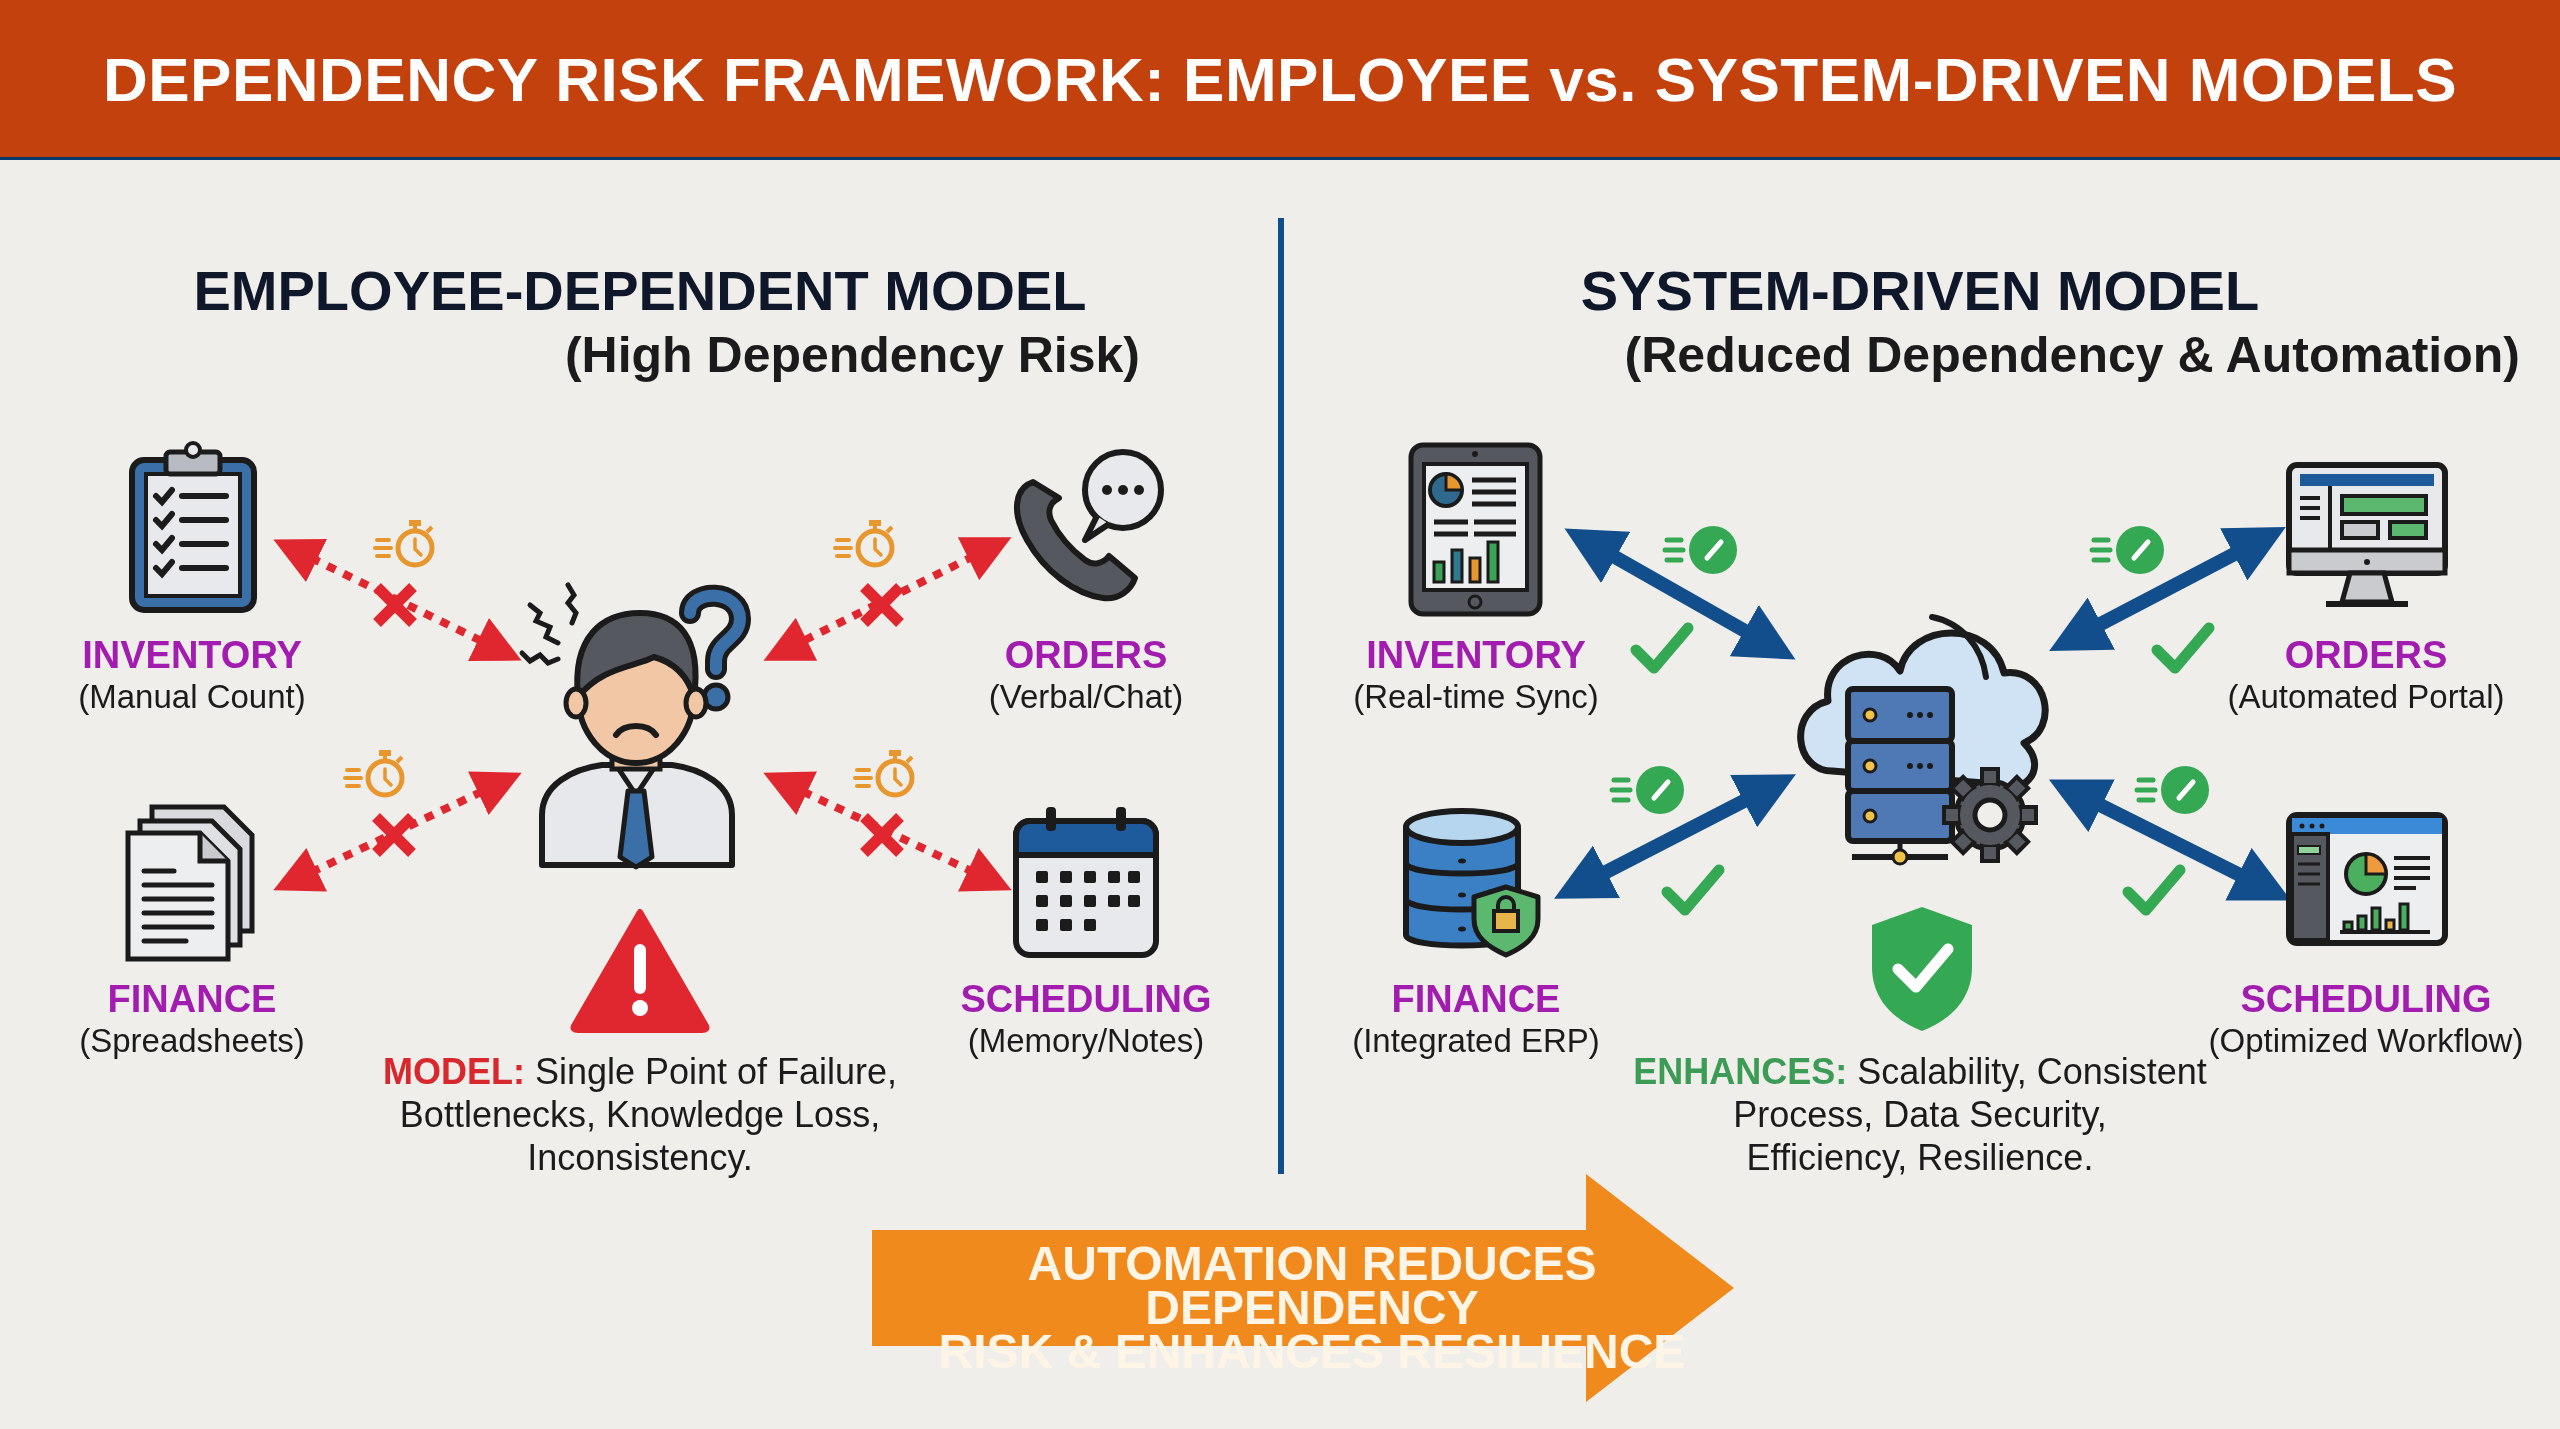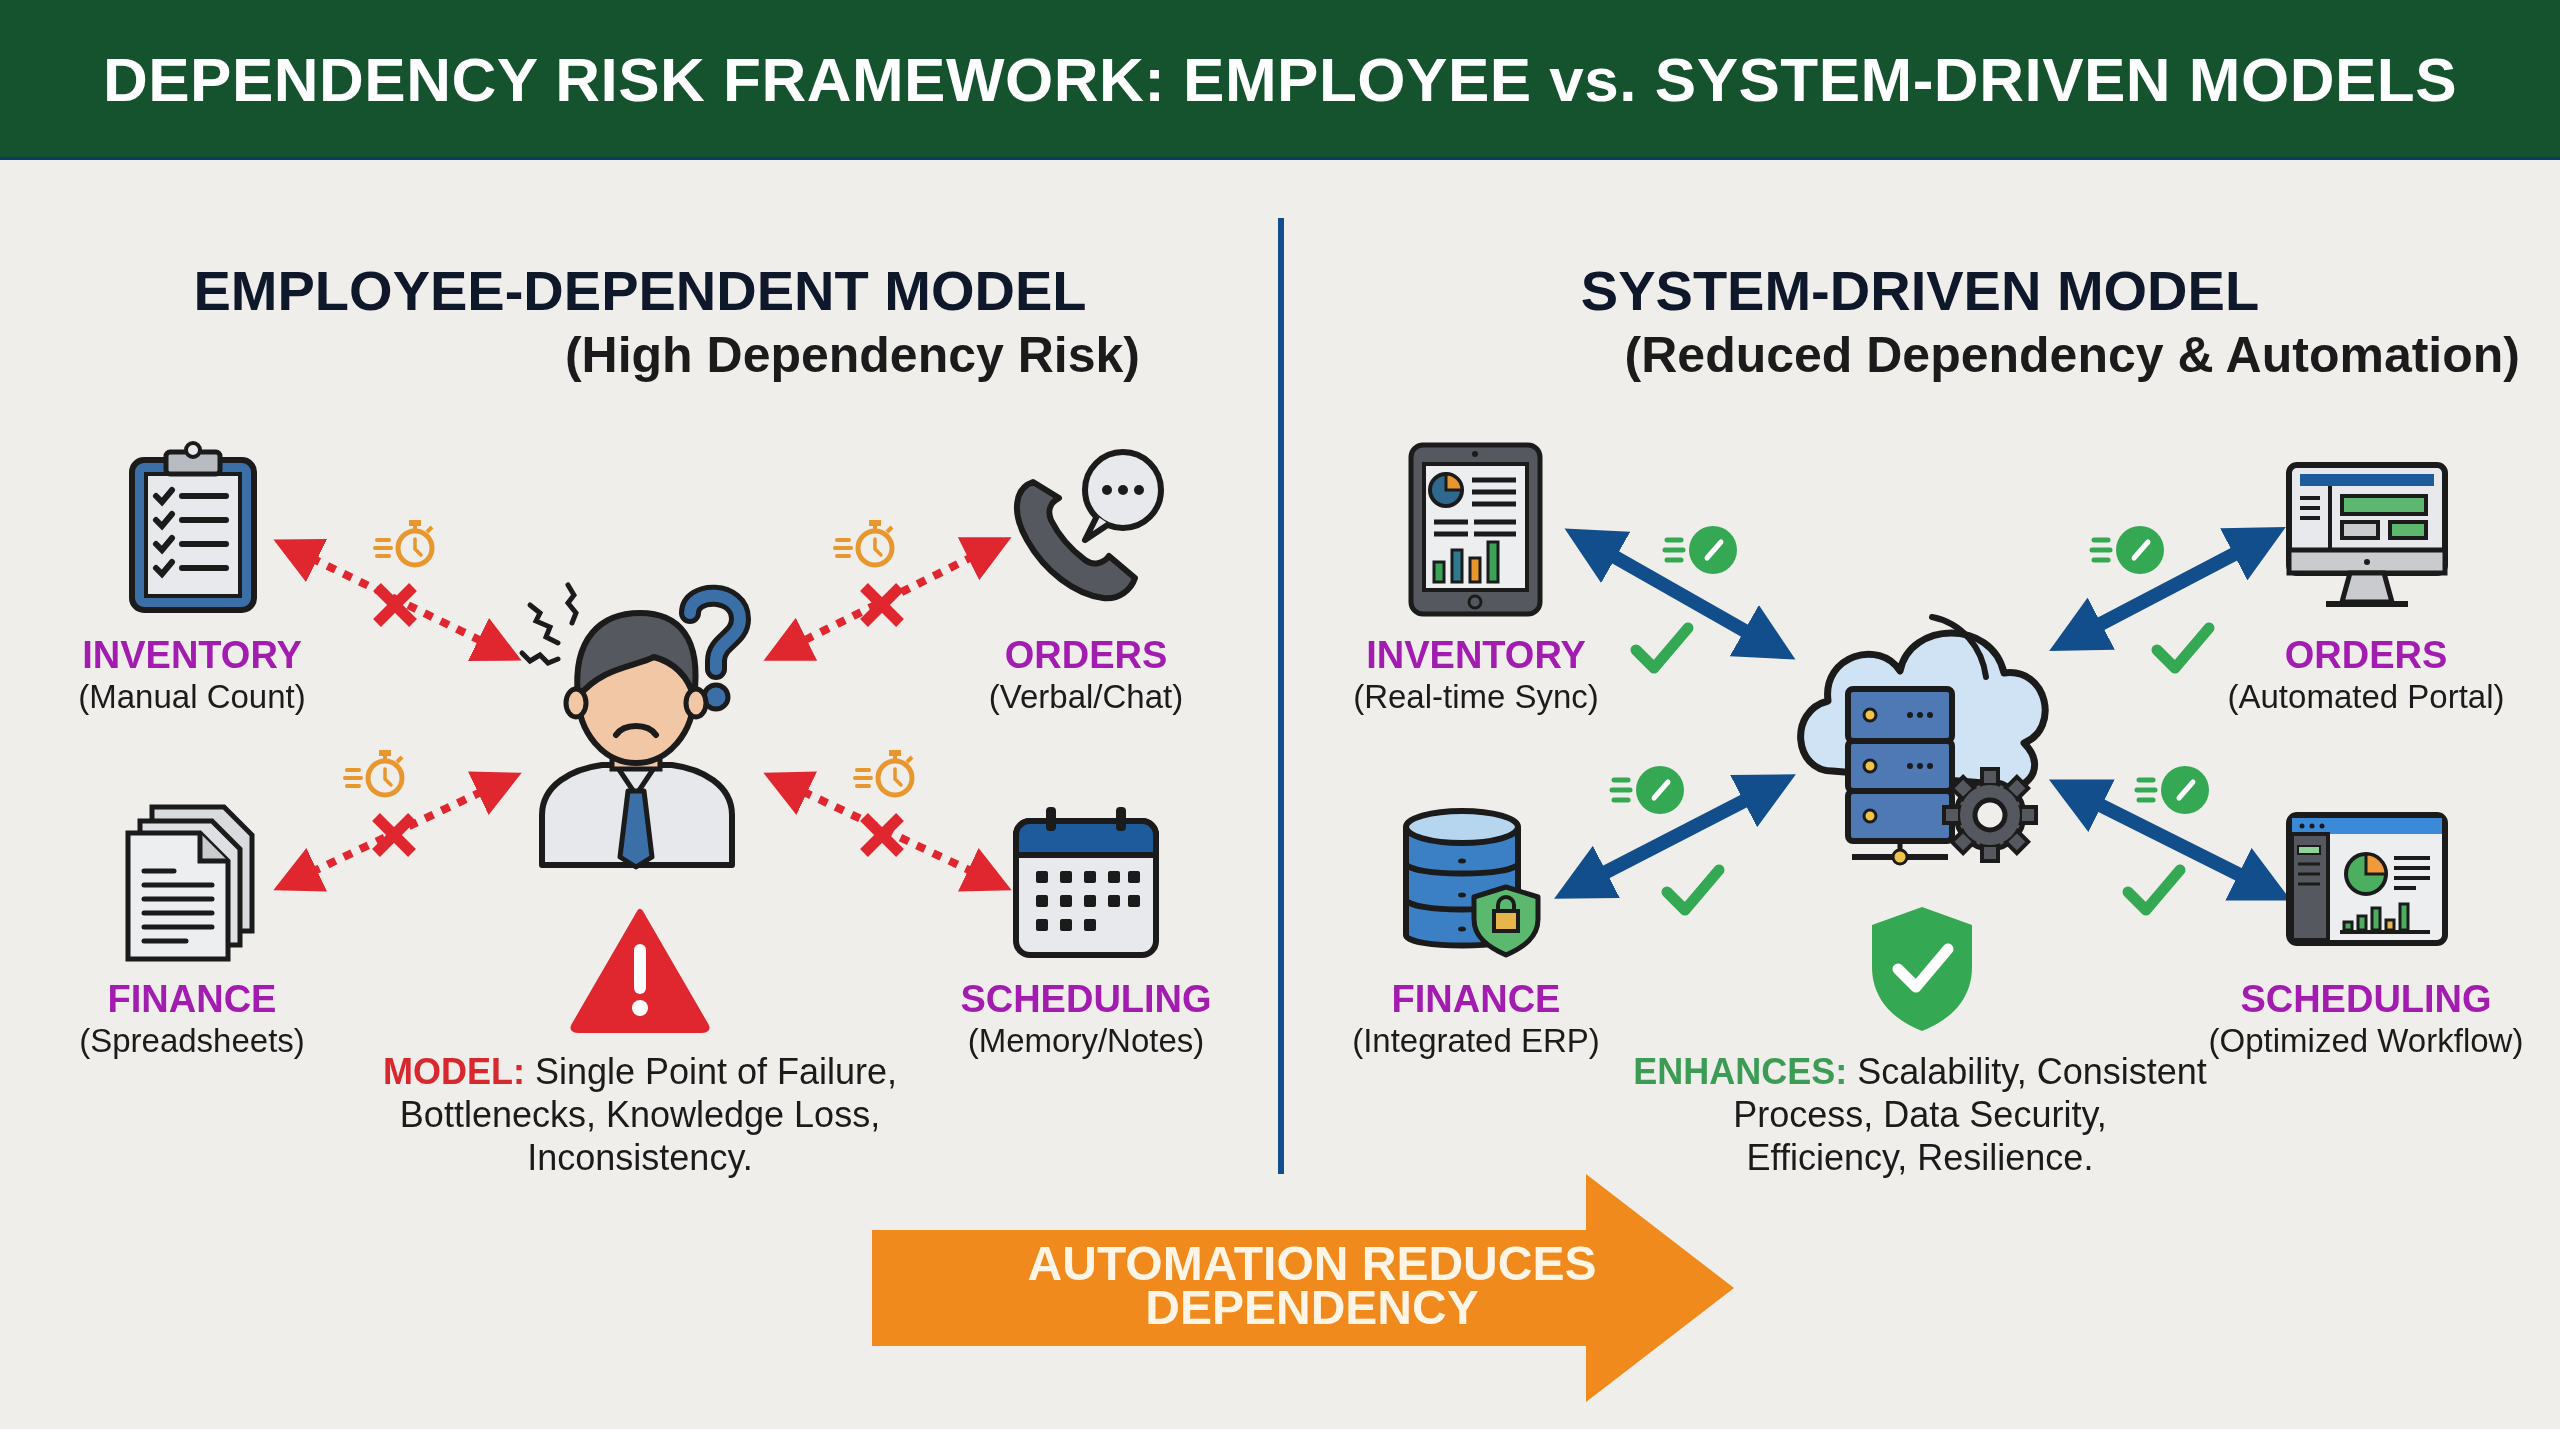--- a/index.html
+++ b/index.html
@@ -1,19 +1,19 @@
 <!DOCTYPE html>
 <html><head>
 <meta charset="utf-8">
 <style>
   html, body { margin:0; padding:0; }
   body { width:2560px; height:1429px; background:#efeeea; position:relative; overflow:hidden;
          font-family:"Liberation Sans", "DejaVu Sans", sans-serif; color:#1b1b1b; }
   .abs { position:absolute; }
-  .banner { left:0; top:0; width:2560px; height:160px; background:#14532d;
+  .banner { left:0; top:0; width:2560px; height:160px; background:#c2410c;
             border-bottom:3px solid #0a3a6b; box-sizing:border-box;padding-left:24px; }
   .banner-title { position:absolute; left:0; right:0; top:44px; text-align:center; color:#fff;
             font-weight:700; font-size:62px; letter-spacing:0.5px; font-family:"Liberation Sans", sans-serif; }
   .divider { left:1278px; top:218px; width:6px; height:956px; background:#124e8c; }
   .sec-title { text-align:center; font-weight:700; color:#0f172a; font-size:56px; }
   .sec-sub { text-align:right; font-weight:700; color:#1b1b1b; font-size:50px; }
   .node-title { text-align:center; font-weight:700; font-size:38px; color:#a21caf; width:360px; }
   .node-sub { text-align:center; font-size:33px; color:#1b1b1b; width:420px; }
   .callout { text-align:center; font-size:36px; line-height:43px; color:#1b1b1b; }
   .risk-lbl { color:#d9272e; font-weight:700; }
@@ -386,13 +386,14 @@
   <div><span class="benefit-lbl">ENHANCES:</span> <span>Scalability, Consistent</span></div>
   <div>Process, Data Security,</div>
   <div>Efficiency, Resilience.</div>
 </div>
 
 <svg class="abs" style="left:870px; top:1172px;" width="870" height="232" viewBox="0 0 870 232">
   <path d="M2,58 L716,58 L716,2 L864,116 L716,230 L716,174 L2,174 Z" fill="#f08a1c"></path>
 </svg>
 <div class="abs arrow-text">
   <div>AUTOMATION REDUCES DEPENDENCY</div>
+  <div>RISK &amp; ENHANCES RESILIENCE</div>
 </div>
 
 </body></html>

